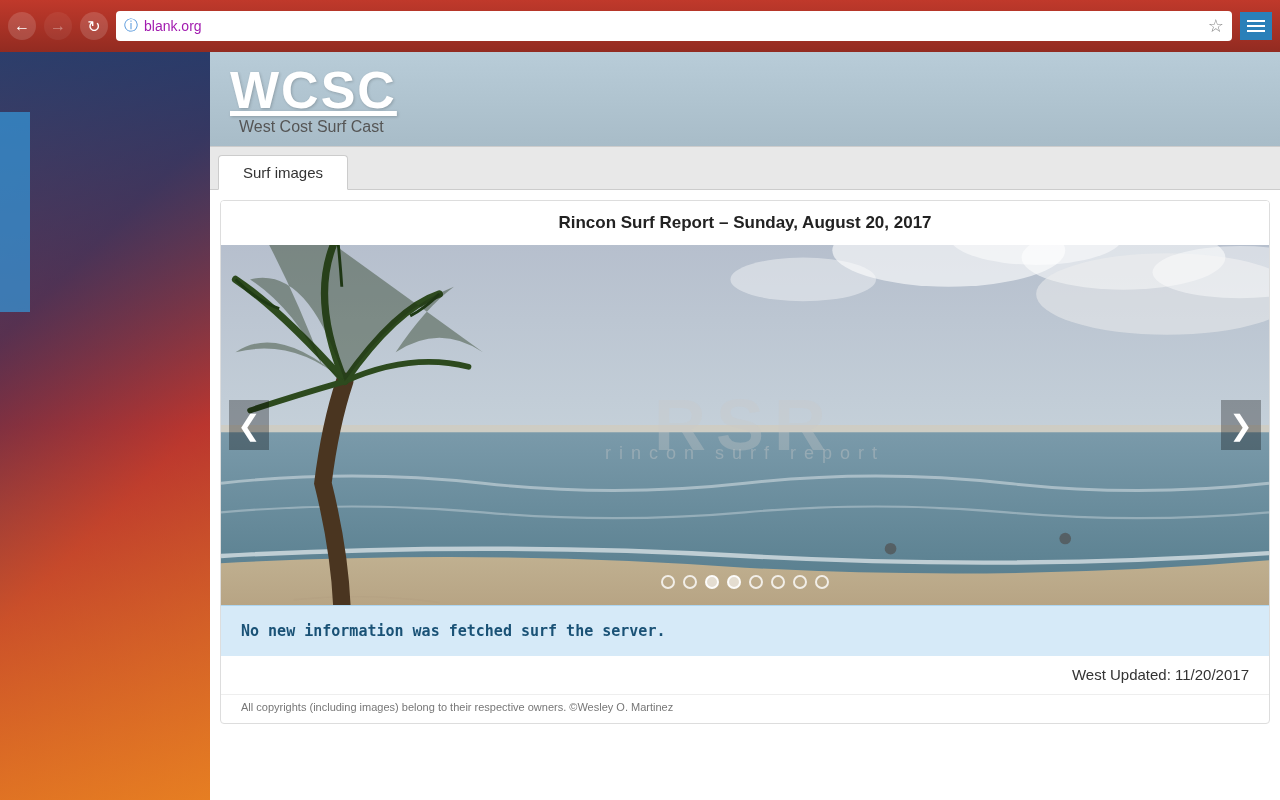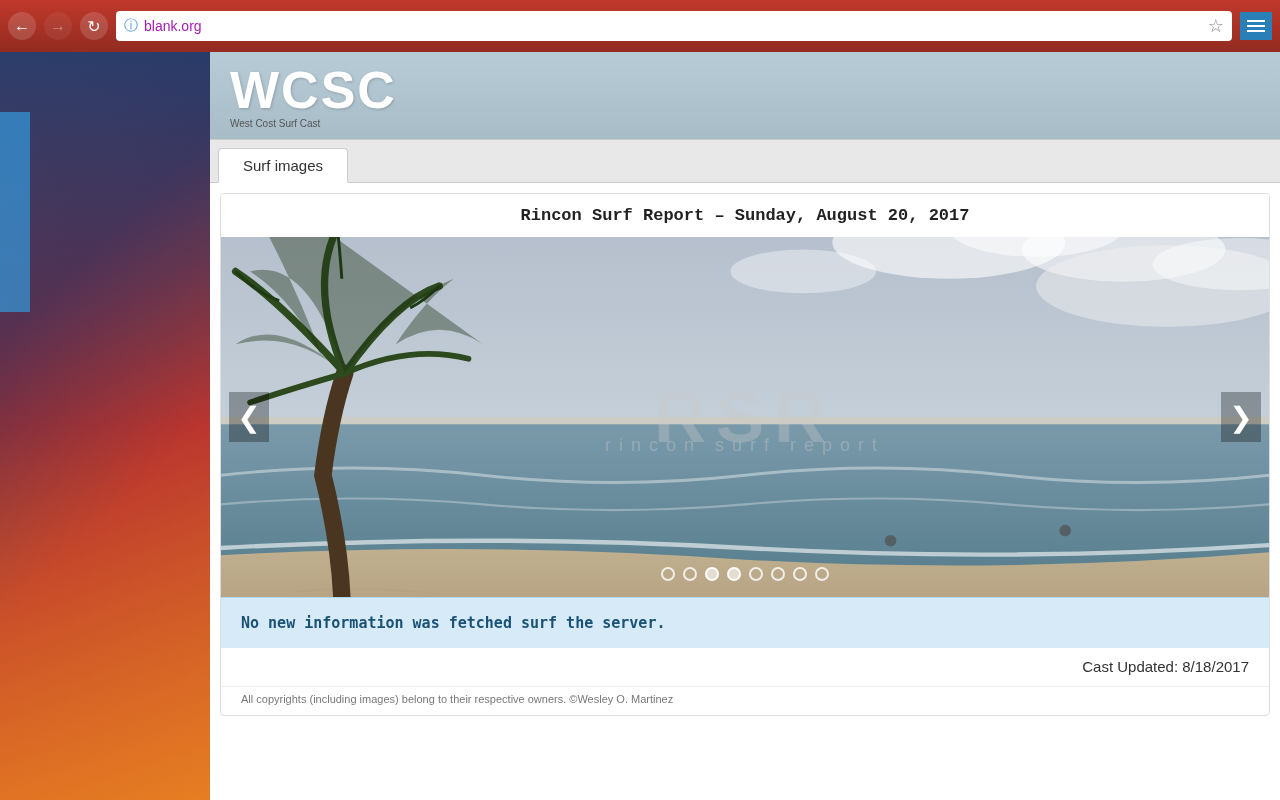--- a/index.html
+++ b/index.html
@@ -124,25 +124,27 @@
       padding: 12px 20px 10px;
       border-bottom: 1px solid #ccc;
     }
     .wcsc-logo {
       font-size: 52px;
       font-weight: bold;
       color: #fff;
       letter-spacing: 2px;
       line-height: 1;
       text-shadow: 1px 1px 3px rgba(0,0,0,0.2);
+      text-decoration: underline;
     }
     .wcsc-subtitle {
-      font-size: 10px;
+      font-size: 16px;
       color: #555;
       margin-top: 2px;
+      margin-left: 9px;
     }
 
     
     .tabs {
       display: flex;
       background: #e8e8e8;
       border-bottom: 1px solid #ccc;
       padding: 8px 8px 0;
       gap: 10px;
     }
@@ -182,21 +184,20 @@
       background: #fff;
     }
 
     .surf-report-title {
       text-align: center;
       font-size: 17px;
       font-weight: bold;
       color: #222;
       padding: 12px 16px;
       background: #fff;
-      font-family: Liberation Mono, monospace;
     }
 
     
     .carousel {
       position: relative;
       width: 100%;
       height: 360px;
       background: #888;
       overflow: hidden;
     }
@@ -431,22 +432,22 @@
             <div class="dot"></div>
           </div>
         </div>
 
         <div class="info-banner">
           <span class="info-banner-text">No new information was fetched surf the server.</span>
         </div>
 
         <div class="page-footer">
           <span class="last-updated">
-            <span>Cast Updated: </span>
-            <span>8/18/2017</span>
+            <span>West Updated: </span>
+            <span>11/20/2017</span>
           </span>
         </div>
         <div class="copyright">All copyrights (including images) belong to their respective owners. ©Wesley O. Martinez</div>
 
       </div>
     </div>
   </div>
 </div>
 
 </body></html>

